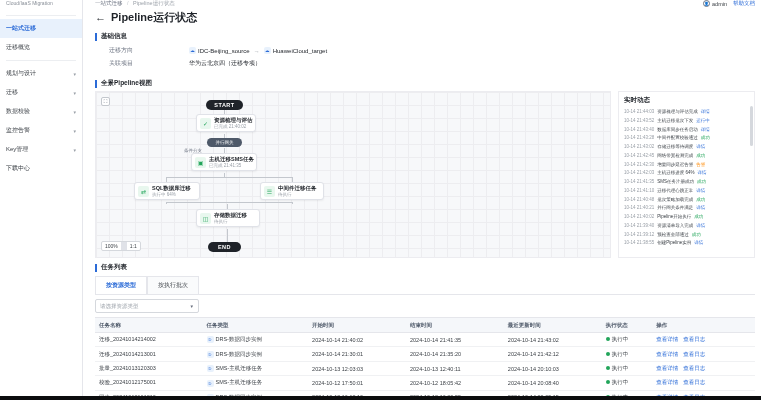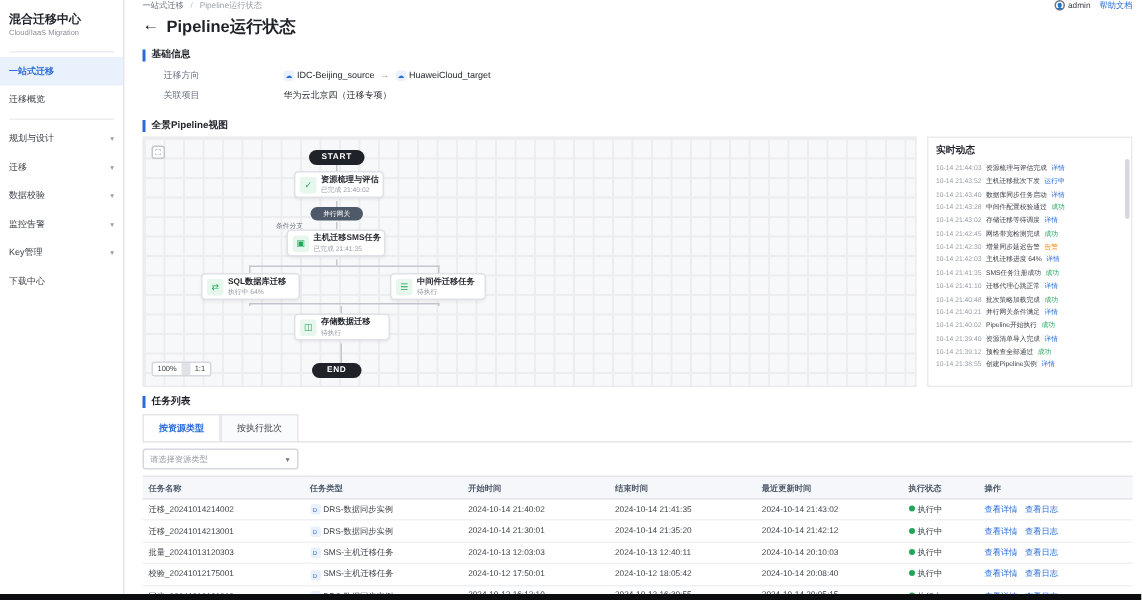--- a/index.html
+++ b/index.html
@@ -86,21 +86,20 @@
   .op-link { color:#2b6bd7; cursor:pointer; margin-right:5px; }
 
   .bottom-bar { position:absolute; left:0; bottom:0; width:761px; height:4px; background:#0c0d0e; }
 </style>
 </head>
 <body>
 
 <div class="app">
 
   <div class="sidebar">
-    <div class="side-title">混合迁移中心</div>
     <div class="side-sub">Cloud/IaaS Migration</div>
     <div class="side-divider"></div>
     <div id="side-items">
         <div class="side-item active">
           <span>一站式迁移</span>
         </div>
         <div class="side-item">
           <span>迁移概览</span>
         </div>
         <div class="side-divider"></div>

